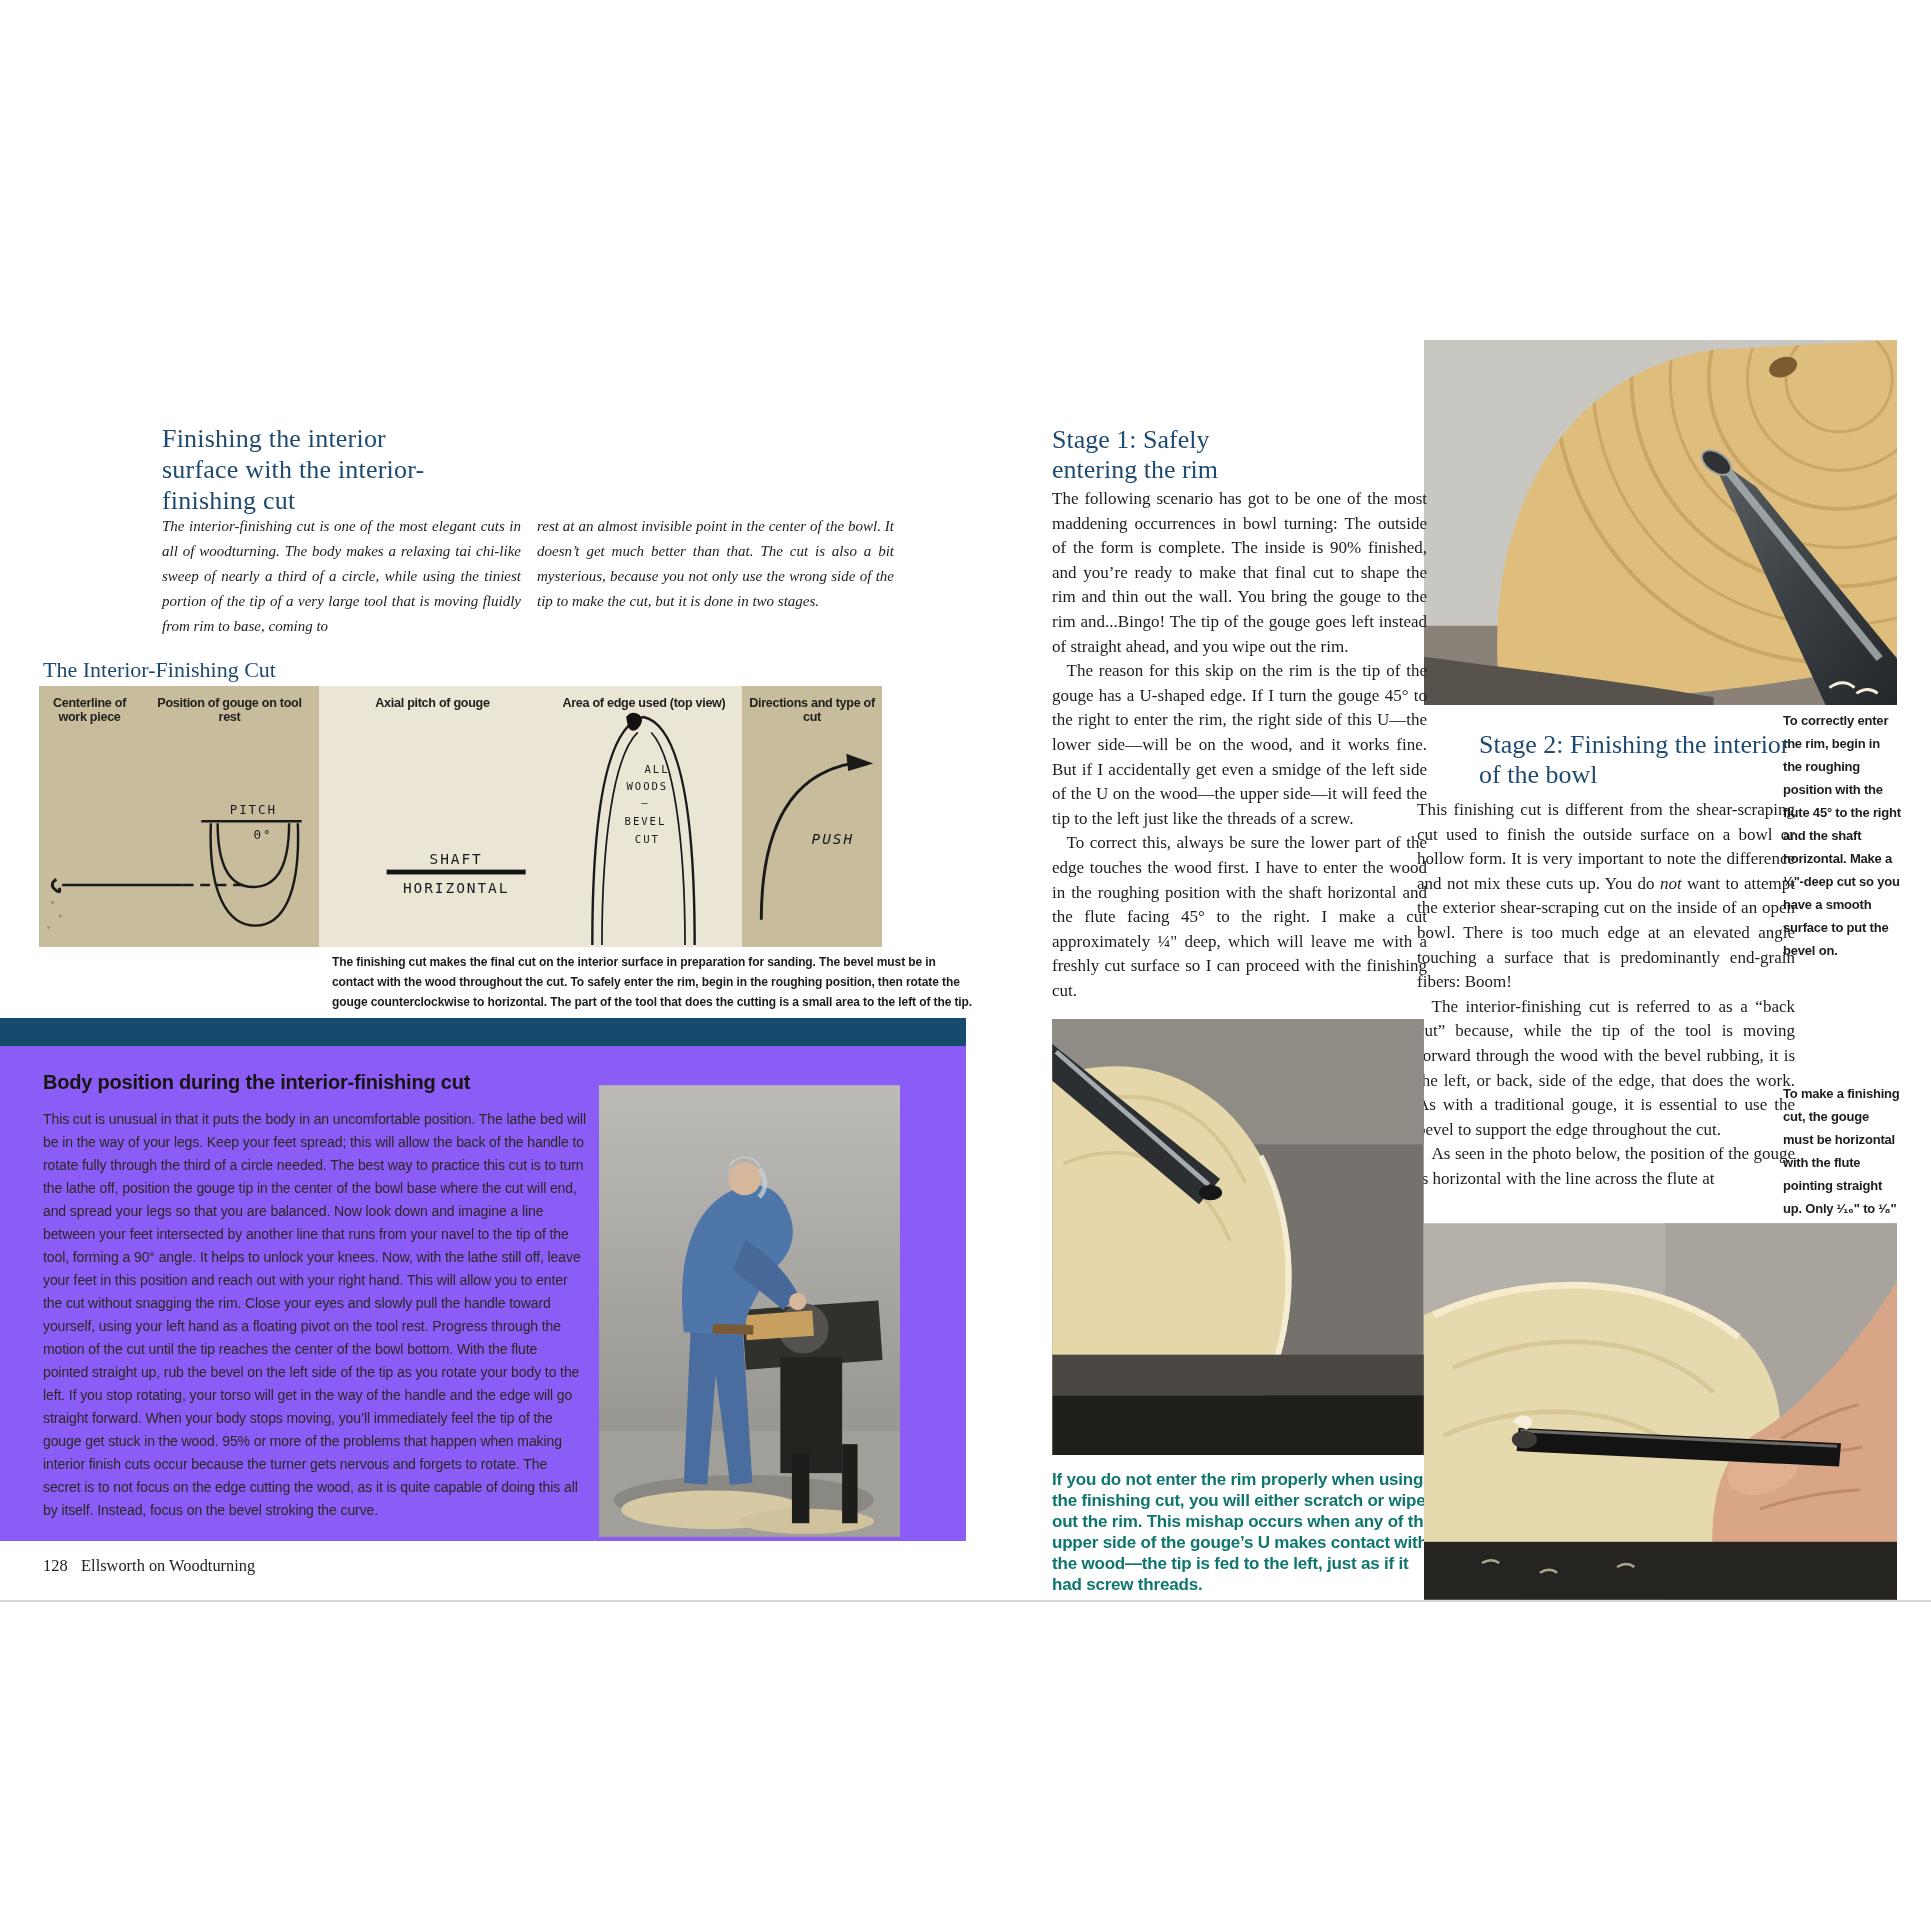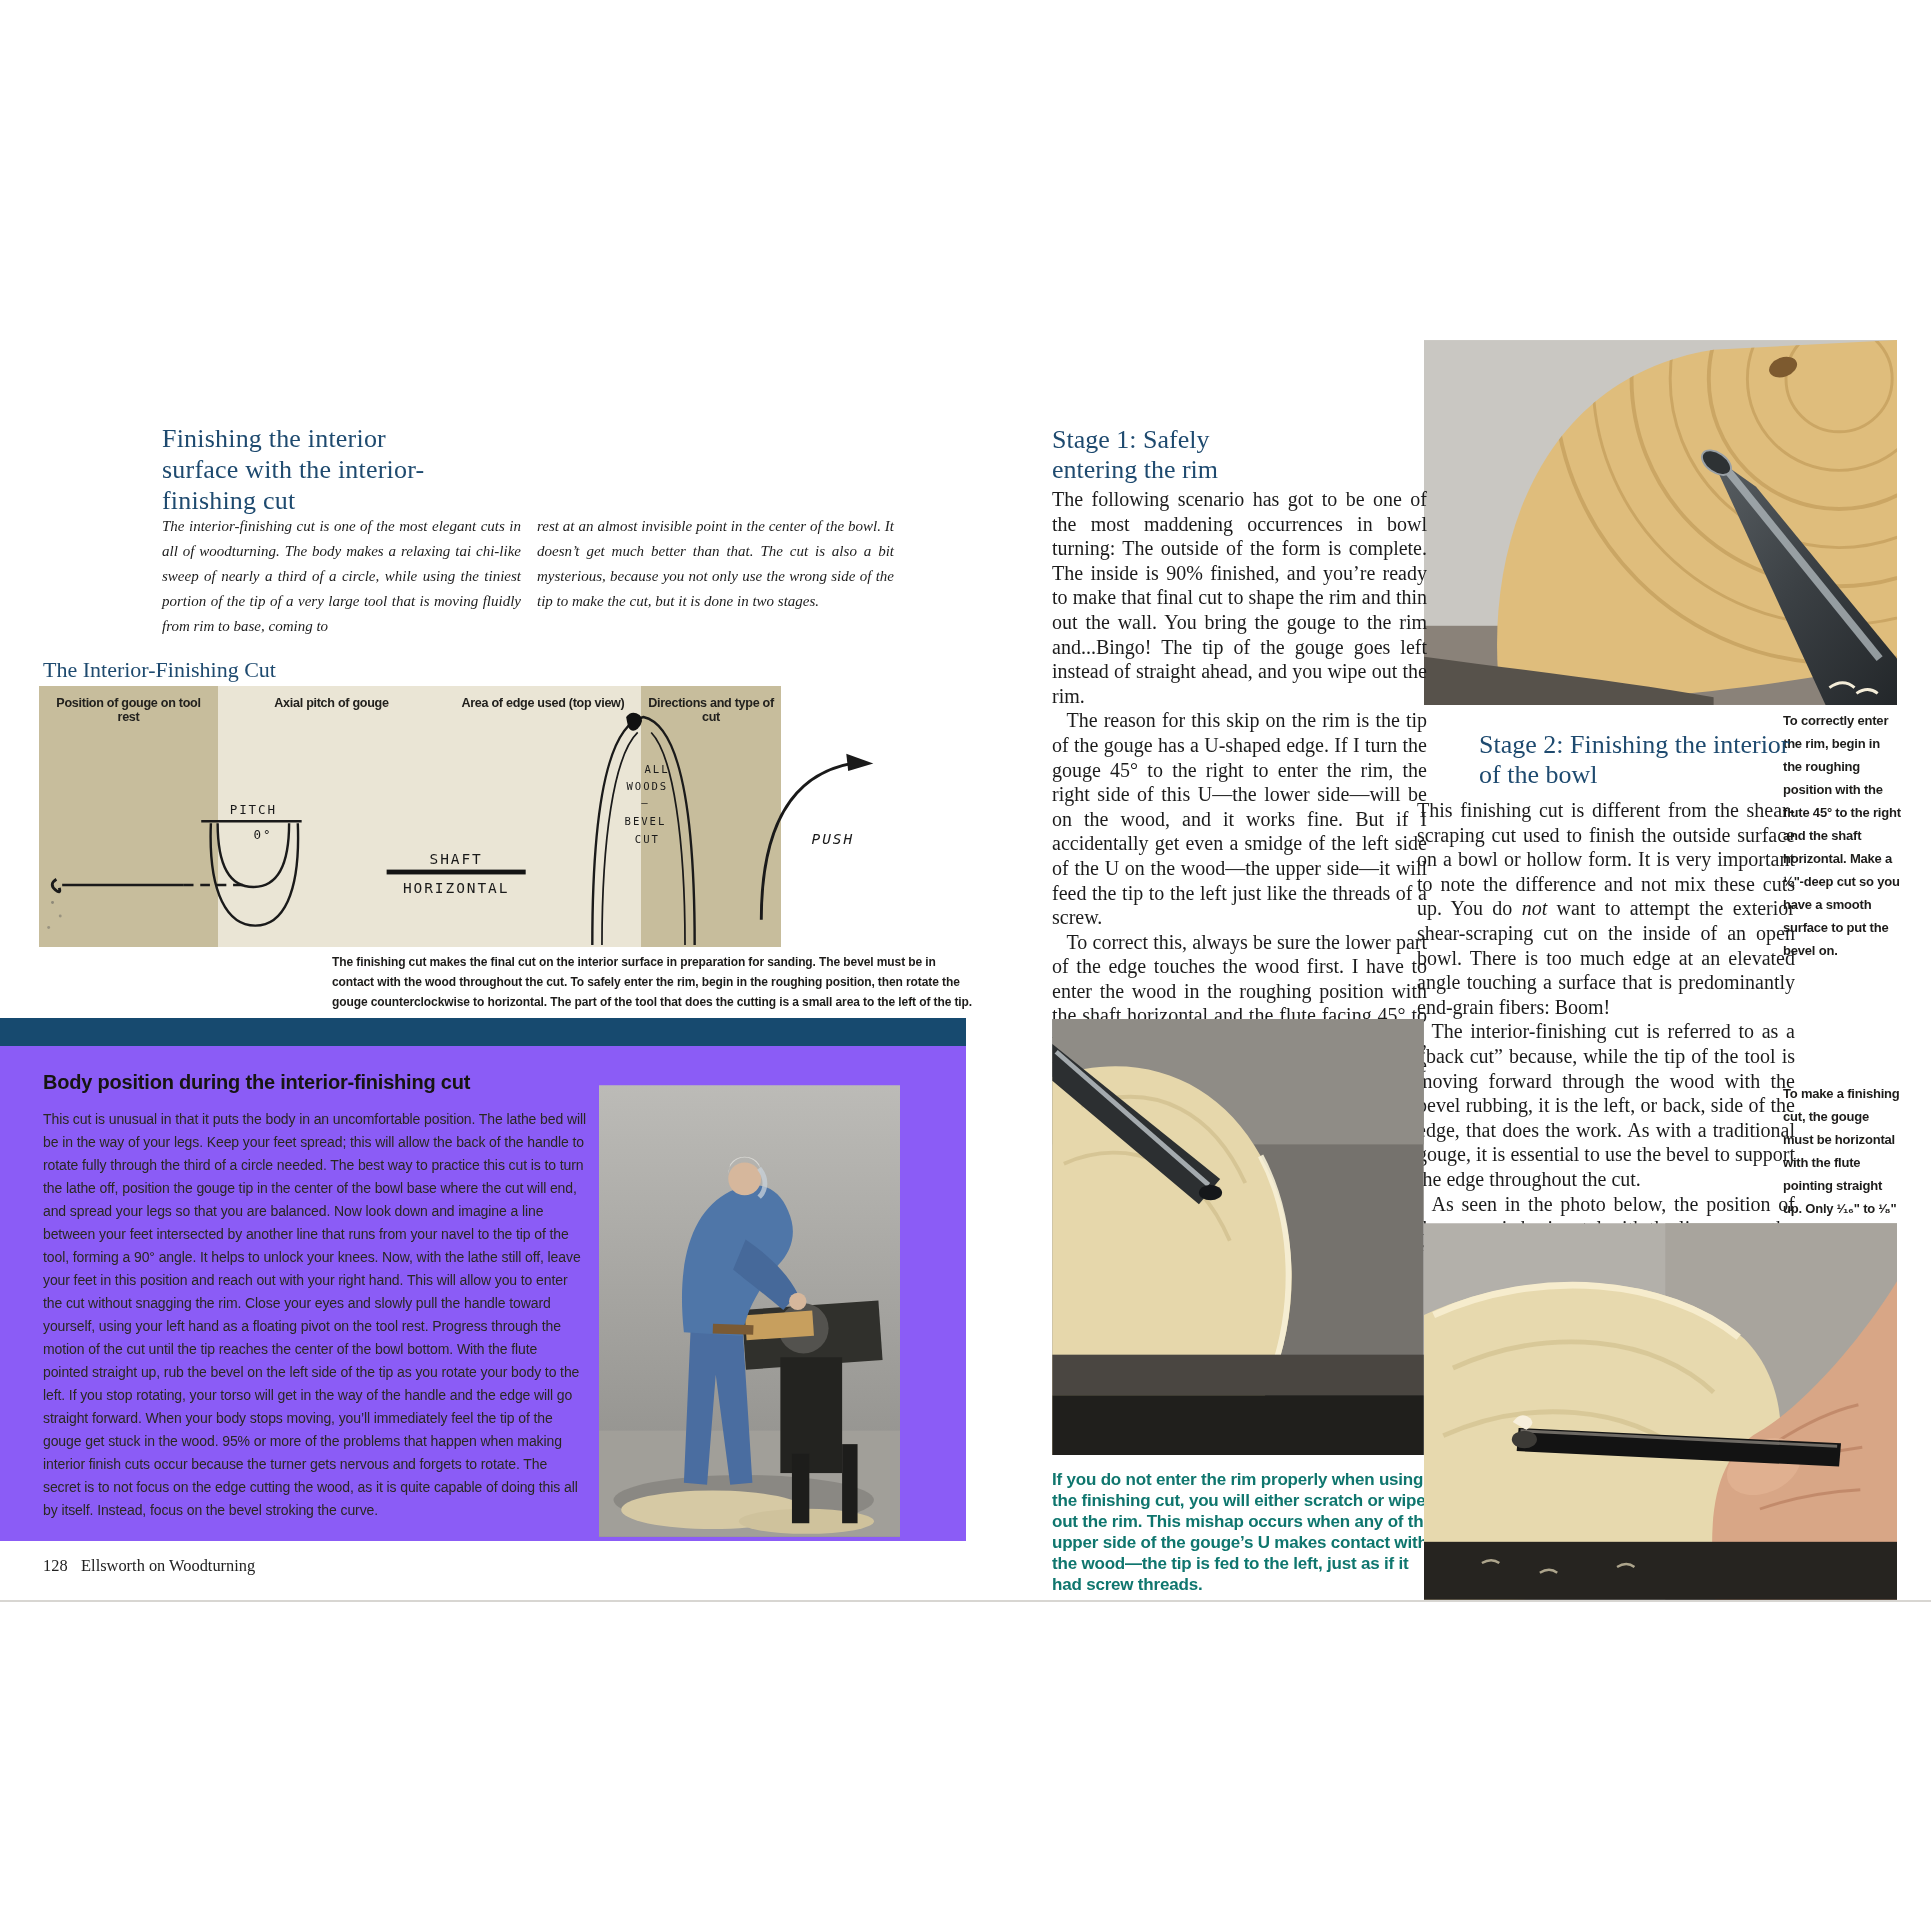--- a/index.html
+++ b/index.html
@@ -10,21 +10,21 @@
   .abs{position:absolute;}
   
   .h-main{font-family:"Liberation Serif",serif;font-weight:normal;color:#1e4a6f;
           font-size:26px;line-height:31px;letter-spacing:0.2px;}
   .h-stage{font-family:"Liberation Serif",serif;font-weight:normal;color:#1e4a6f;
           font-size:26px;line-height:30px;}
   .h-diagram{font-family:"Liberation Serif",serif;font-weight:normal;color:#1e4a6f;
           font-size:22px;}
   
   .serif-body{font-size:15px;line-height:25px;text-align:justify;color:#1c1c1c;font-style:italic;}
-  .stage-body{font-size:20px;line-height:24.6px;text-align:justify;color:#1c1c1c;}
+  .stage-body{font-size:17px;line-height:24.6px;text-align:justify;color:#1c1c1c;}
   .stage-body p{margin:0;}
   .stage-body p.indent{text-indent:14.5px;}
   
   .cap{font-family:"Liberation Sans",sans-serif;font-weight:bold;color:#1d1c1a;
        font-size:12px;line-height:20px;letter-spacing:-0.1px;}
   .sidecap{font-family:"Liberation Sans",sans-serif;font-weight:bold;color:#1d1c1a;
        font-size:13px;line-height:23px;letter-spacing:-0.2px;}
   .photocap{font-family:"Liberation Sans",sans-serif;font-weight:bold;color:#0f766e;
        font-size:17px;line-height:21px;letter-spacing:-0.2px;}
   
@@ -54,20 +54,23 @@
   <div>surface with the interior-</div>
   <div>finishing cut</div>
 </div>
 
 <div class="abs serif-body" style="left:162px;top:514px;width:359px;">The interior-finishing cut is one of the most elegant cuts in all of woodturning. The body makes a relaxing tai chi-like sweep of nearly a third of a circle, while using the tiniest portion of the tip of a very large tool that is moving fluidly from rim to base, coming to</div>
 <div class="abs serif-body" style="left:537px;top:514px;width:357px;">rest at an almost invisible point in the center of the bowl. It doesn’t get much better than that. The cut is also a bit mysterious, because you not only use the wrong side of the tip to make the cut, but it is done in two stages.</div>
 
 <div class="abs h-diagram" style="left:43px;top:657px;">The Interior-Finishing Cut</div>
 
 <div class="abs strip" style="left:39px;top:686px;width:843px;height:261px;">
+  <div class="panel p-tan" style="width:101px;">
+    <div class="panel-hdr">Centerline of work piece</div>
+  </div>
   <div class="panel p-tan" style="width:179px;">
     <div class="panel-hdr">Position of gouge on tool rest</div>
   </div>
   <div class="panel p-cream" style="width:227px;">
     <div class="panel-hdr">Axial pitch of gouge</div>
   </div>
   <div class="panel p-cream" style="width:196px;">
     <div class="panel-hdr">Area of edge used (top view)</div>
   </div>
   <div class="panel p-tan" style="width:140px;">

